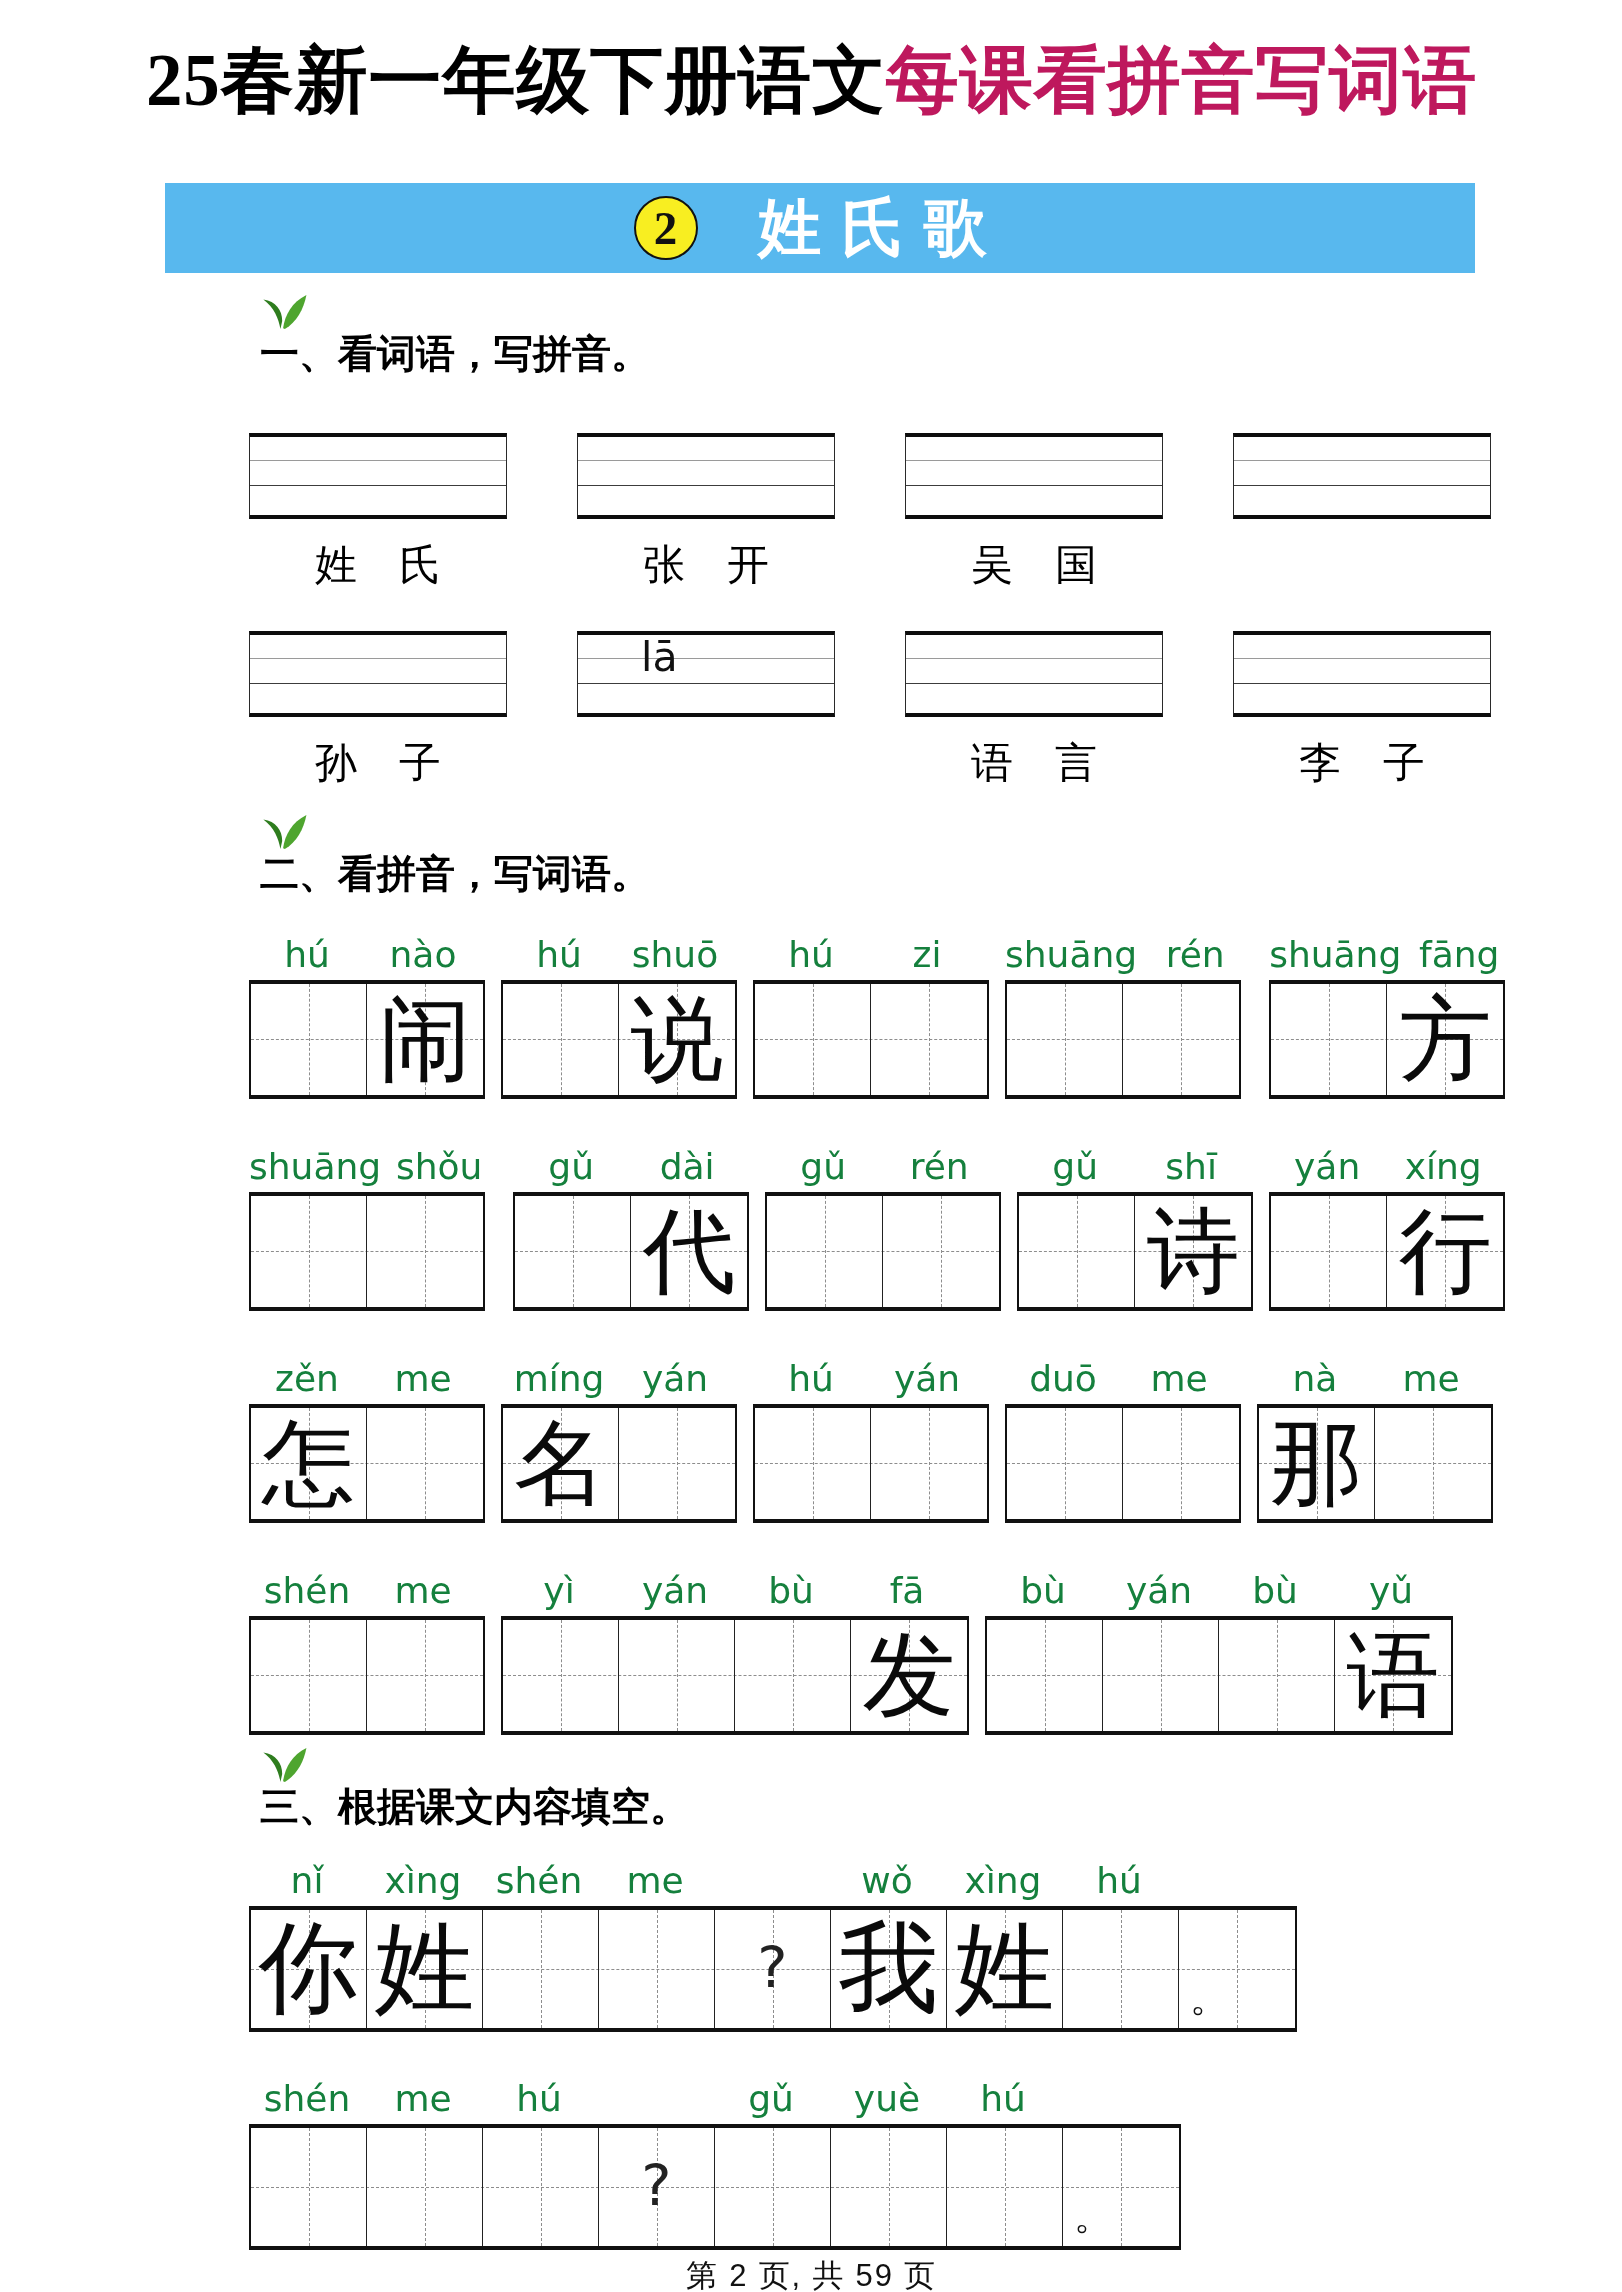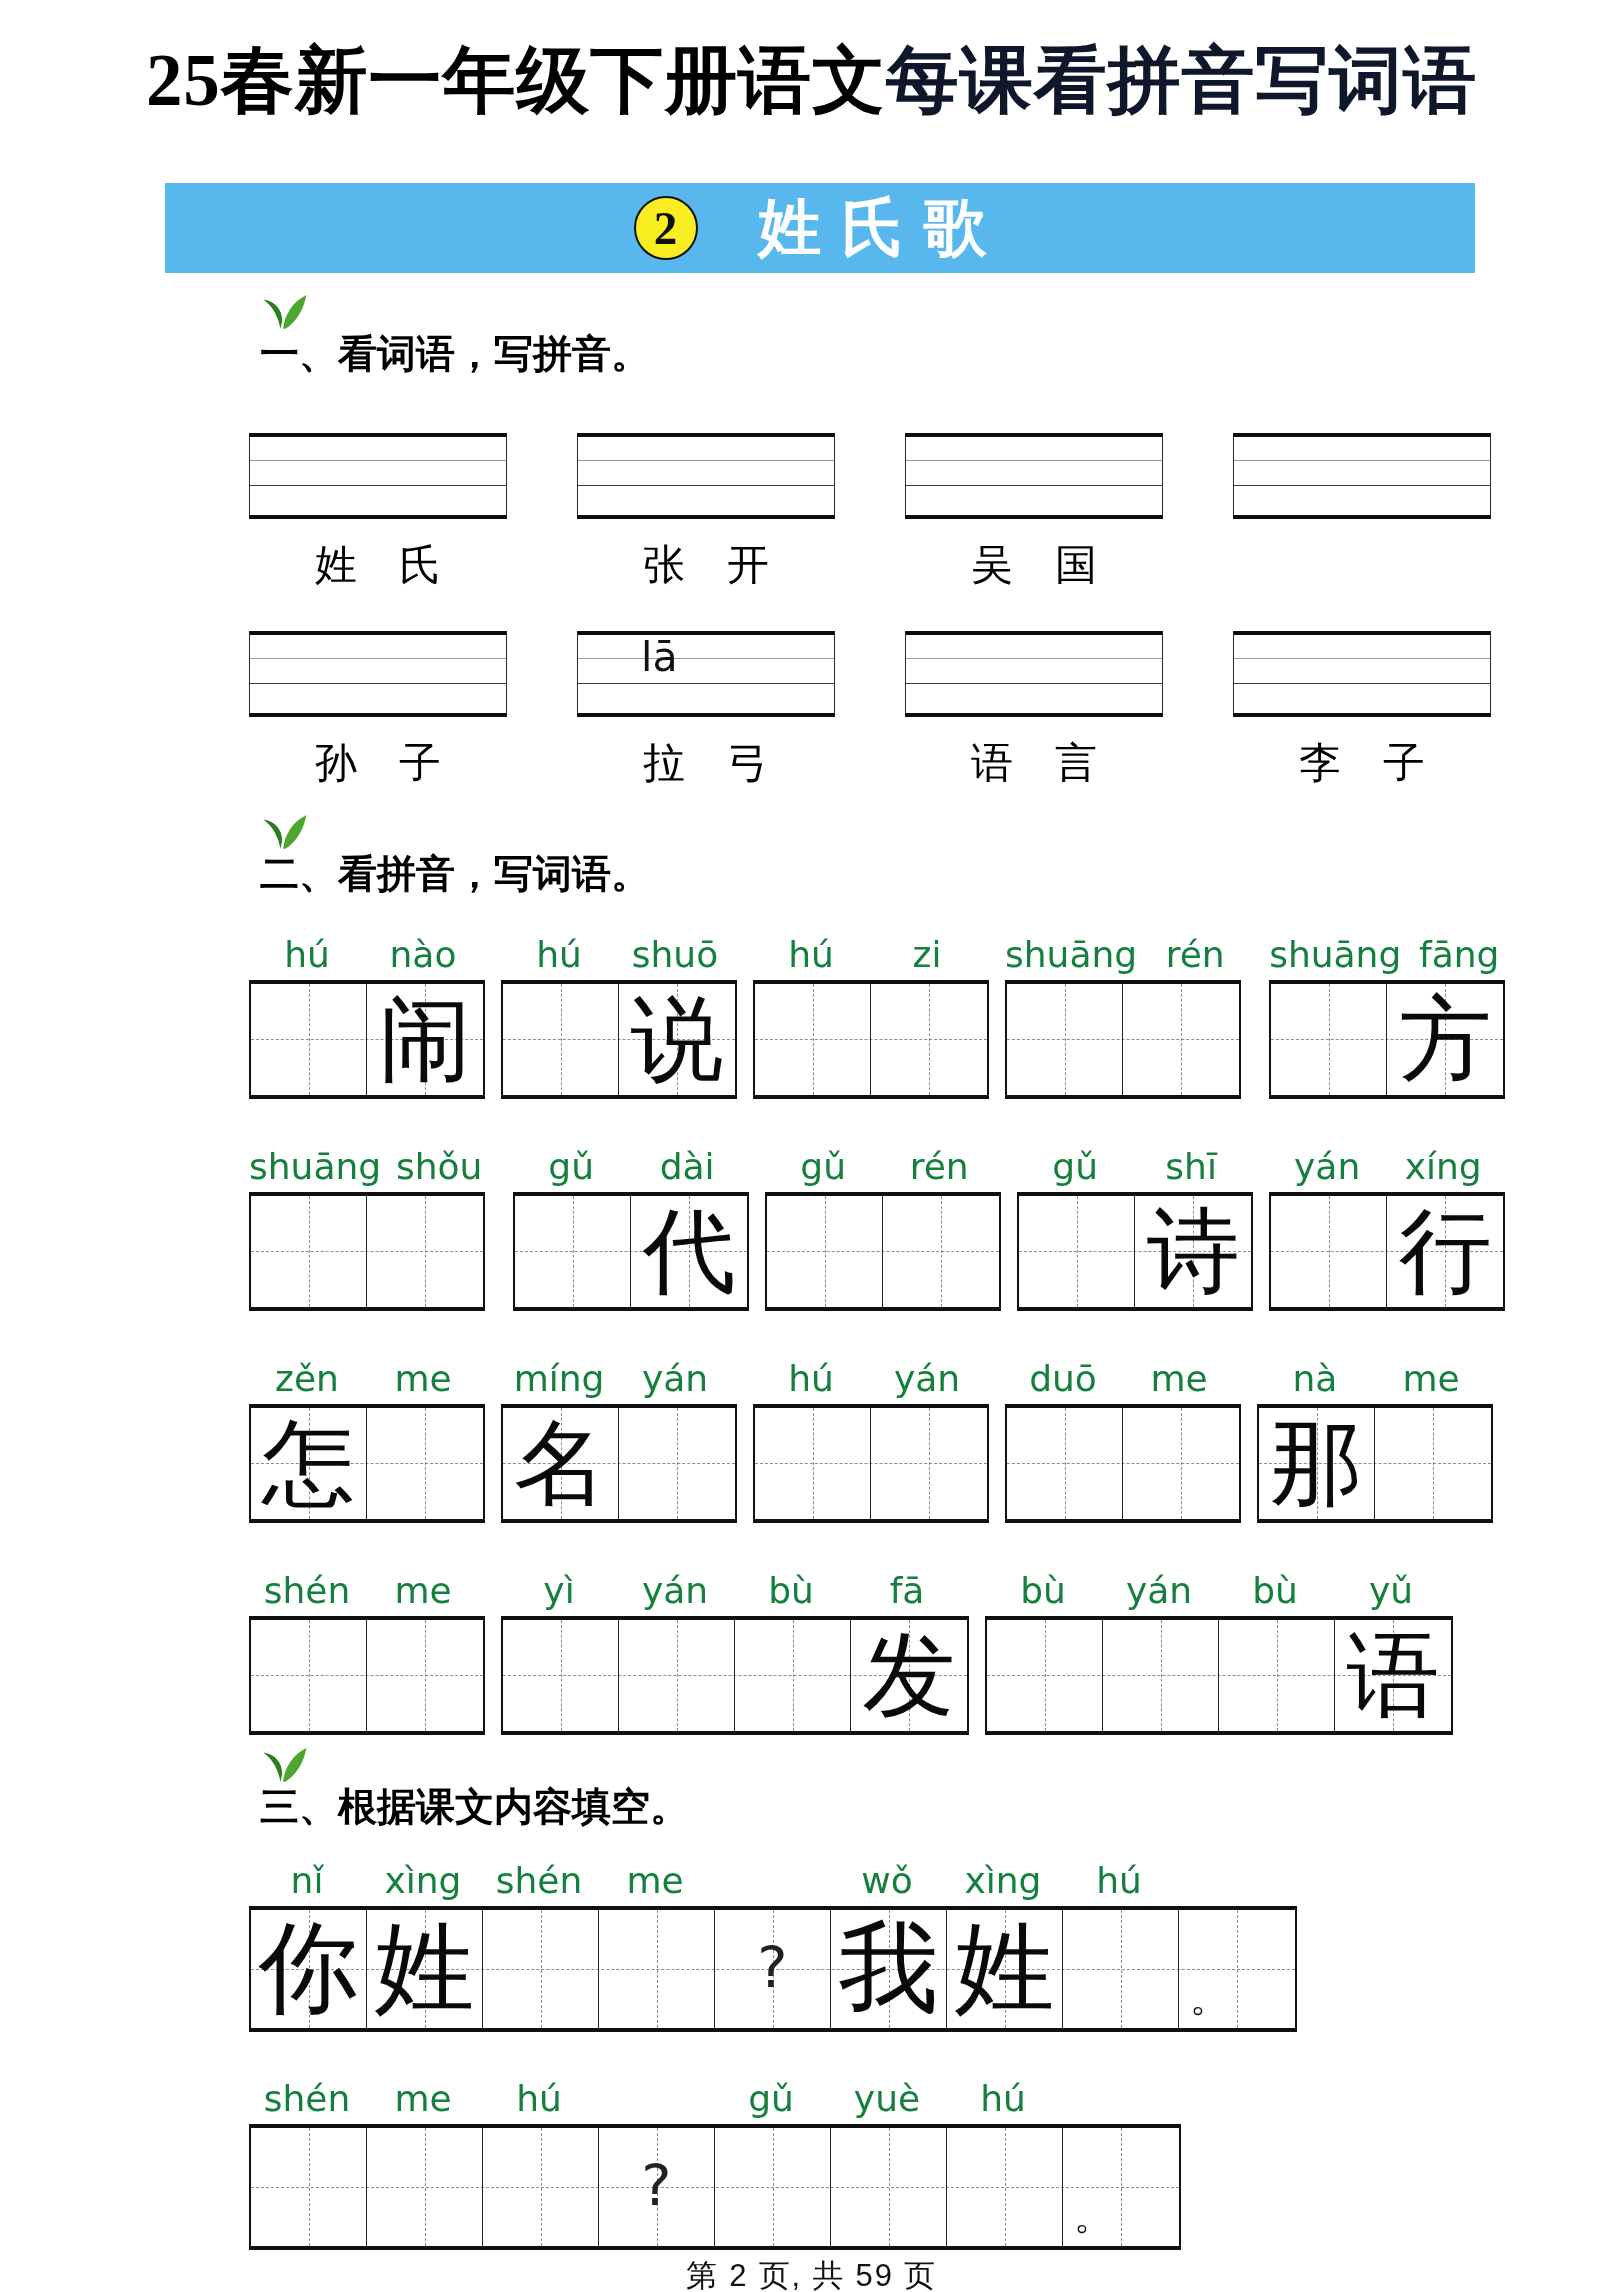--- a/index.html
+++ b/index.html
@@ -149,21 +149,21 @@
     color: #111;
     letter-spacing: 1.8px;
   }
 </style>
 </head>
 <body>
 
 <div class="page">
 
   <div class="title">
-    <span data-bind="header.title_black">25春新一年级下册语文</span><span class="t-red" data-bind="header.title_red" data-bind-style="color:colors.title_red" style="color: #0f172a;">每课看拼音写词语</span>
+    <span data-bind="header.title_black">25春新一年级下册语文</span><span class="t-red" data-bind="header.title_red" data-bind-style="color:colors.title_red" style="color: #be185d;">每课看拼音写词语</span>
   </div>
 
   <div class="banner" data-bind-style="background-color:colors.banner_blue" style="background-color: rgb(88, 184, 238);">
     <span class="circle" data-bind="banner.lesson_number" data-bind-style="background-color:colors.circle_yellow" style="background-color: rgb(248, 238, 33);">2</span>
     <span class="banner-title" data-bind="banner.lesson_title">姓氏歌</span>
   </div>
 
   <div class="sec-head h1">
     <span class="sprout">
       <svg width="52" height="38" viewBox="0 0 58 42">
@@ -210,21 +210,20 @@
             <div class="l2"></div>
           </div>
           <div class="word">孙　子</div>
         </div>
         <div class="s1-item">
           <div class="pybox">
             <div class="l1"></div>
             <div class="l2"></div>
             <span class="pyans">lā</span>
           </div>
-          <div class="word">拉　弓</div>
         </div>
         <div class="s1-item">
           <div class="pybox">
             <div class="l1"></div>
             <div class="l2"></div>
           </div>
           <div class="word">语　言</div>
         </div>
         <div class="s1-item">
           <div class="pybox">

